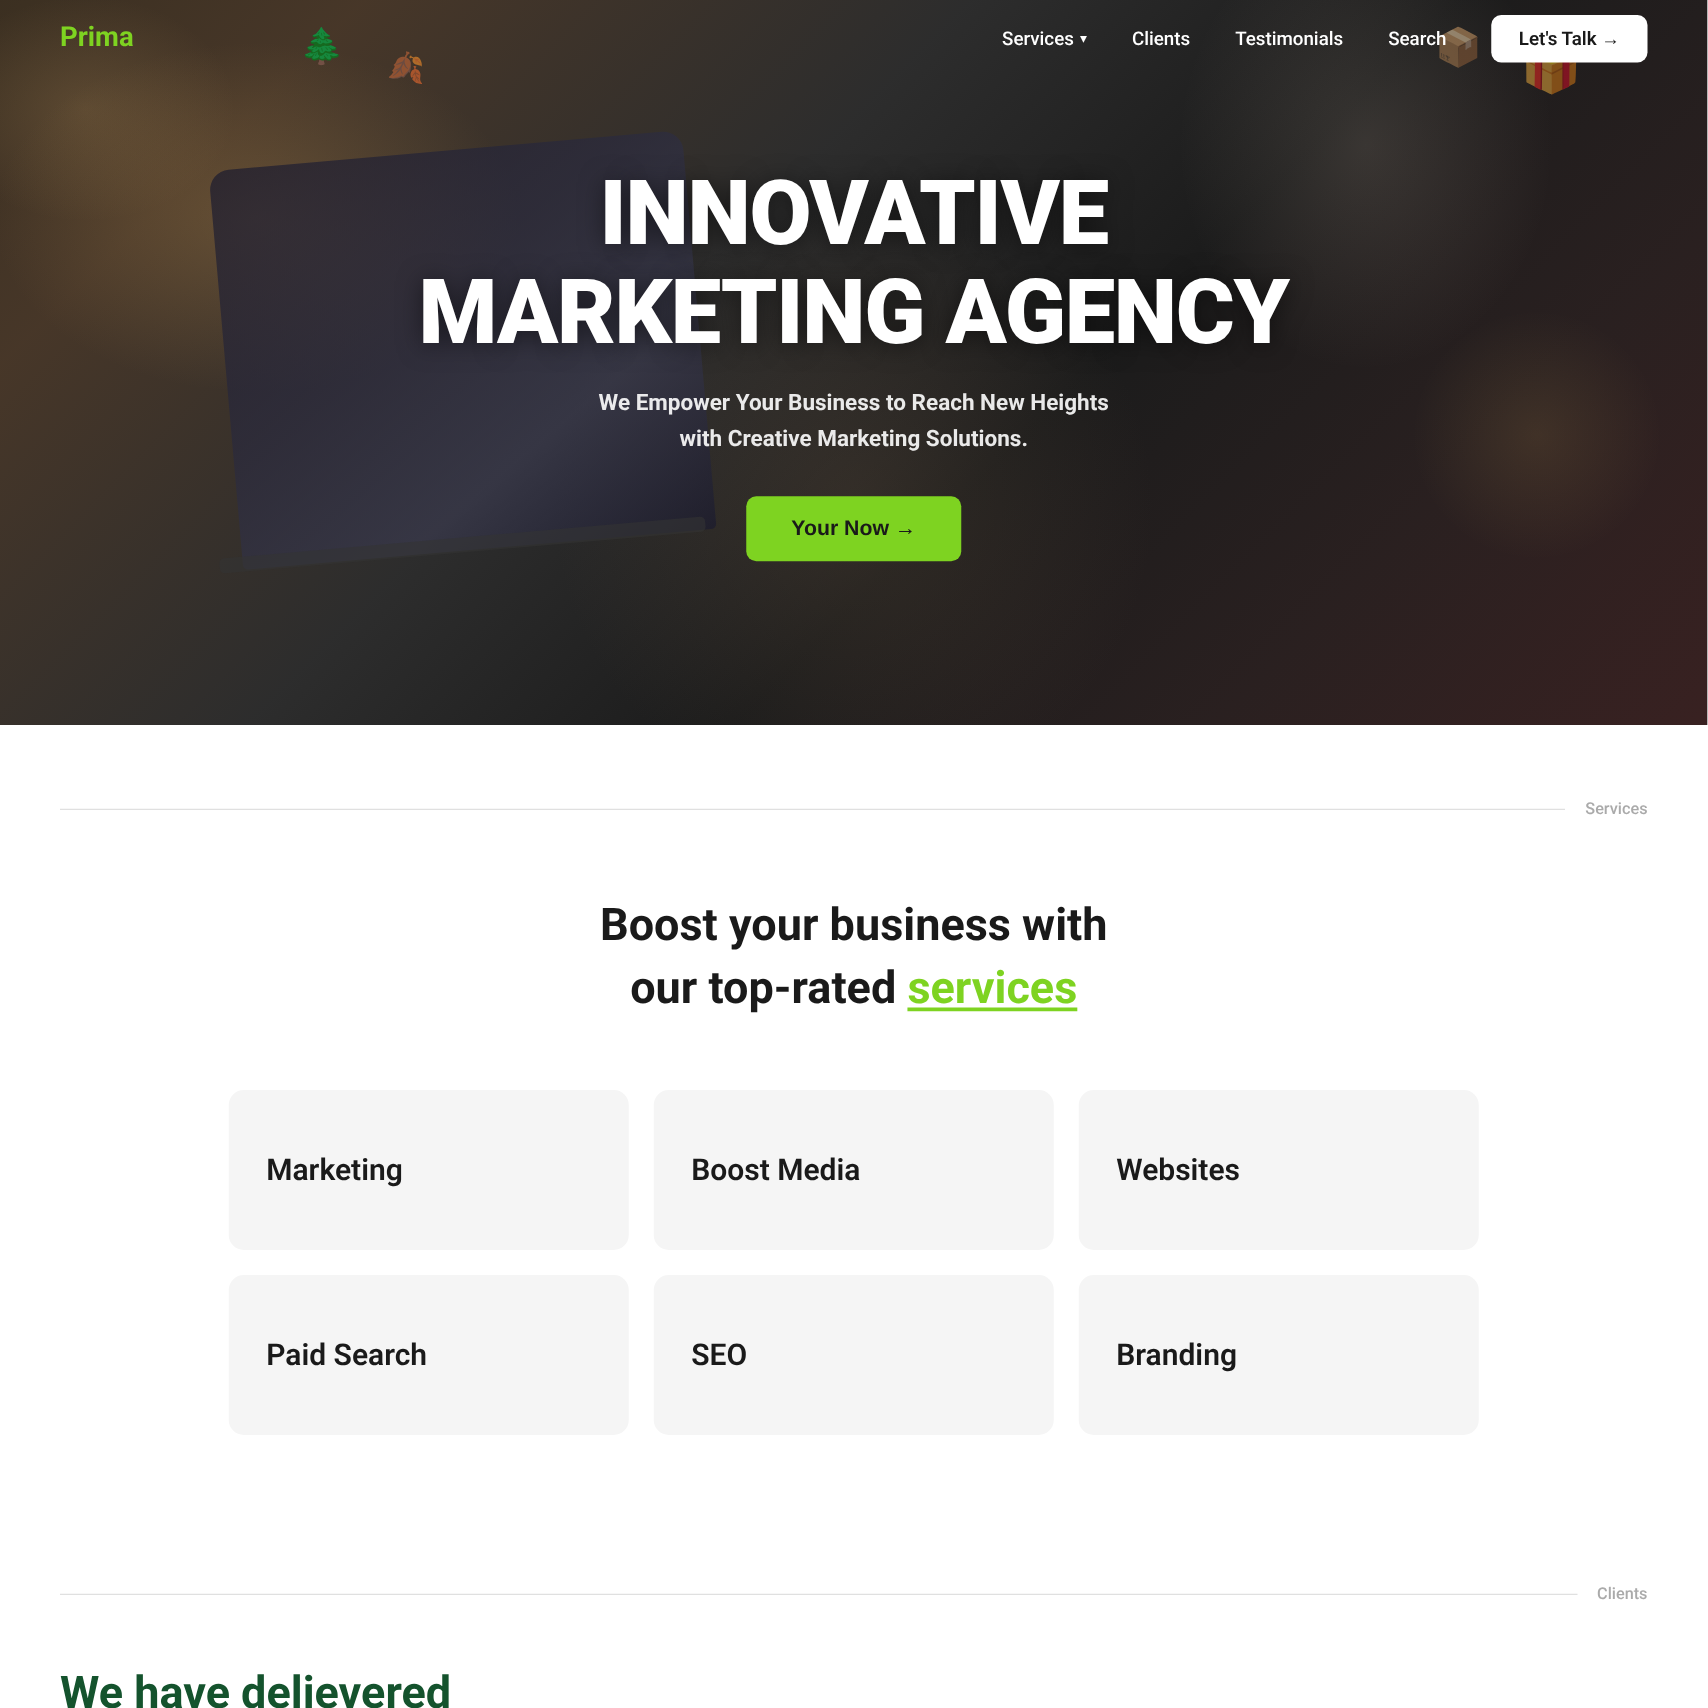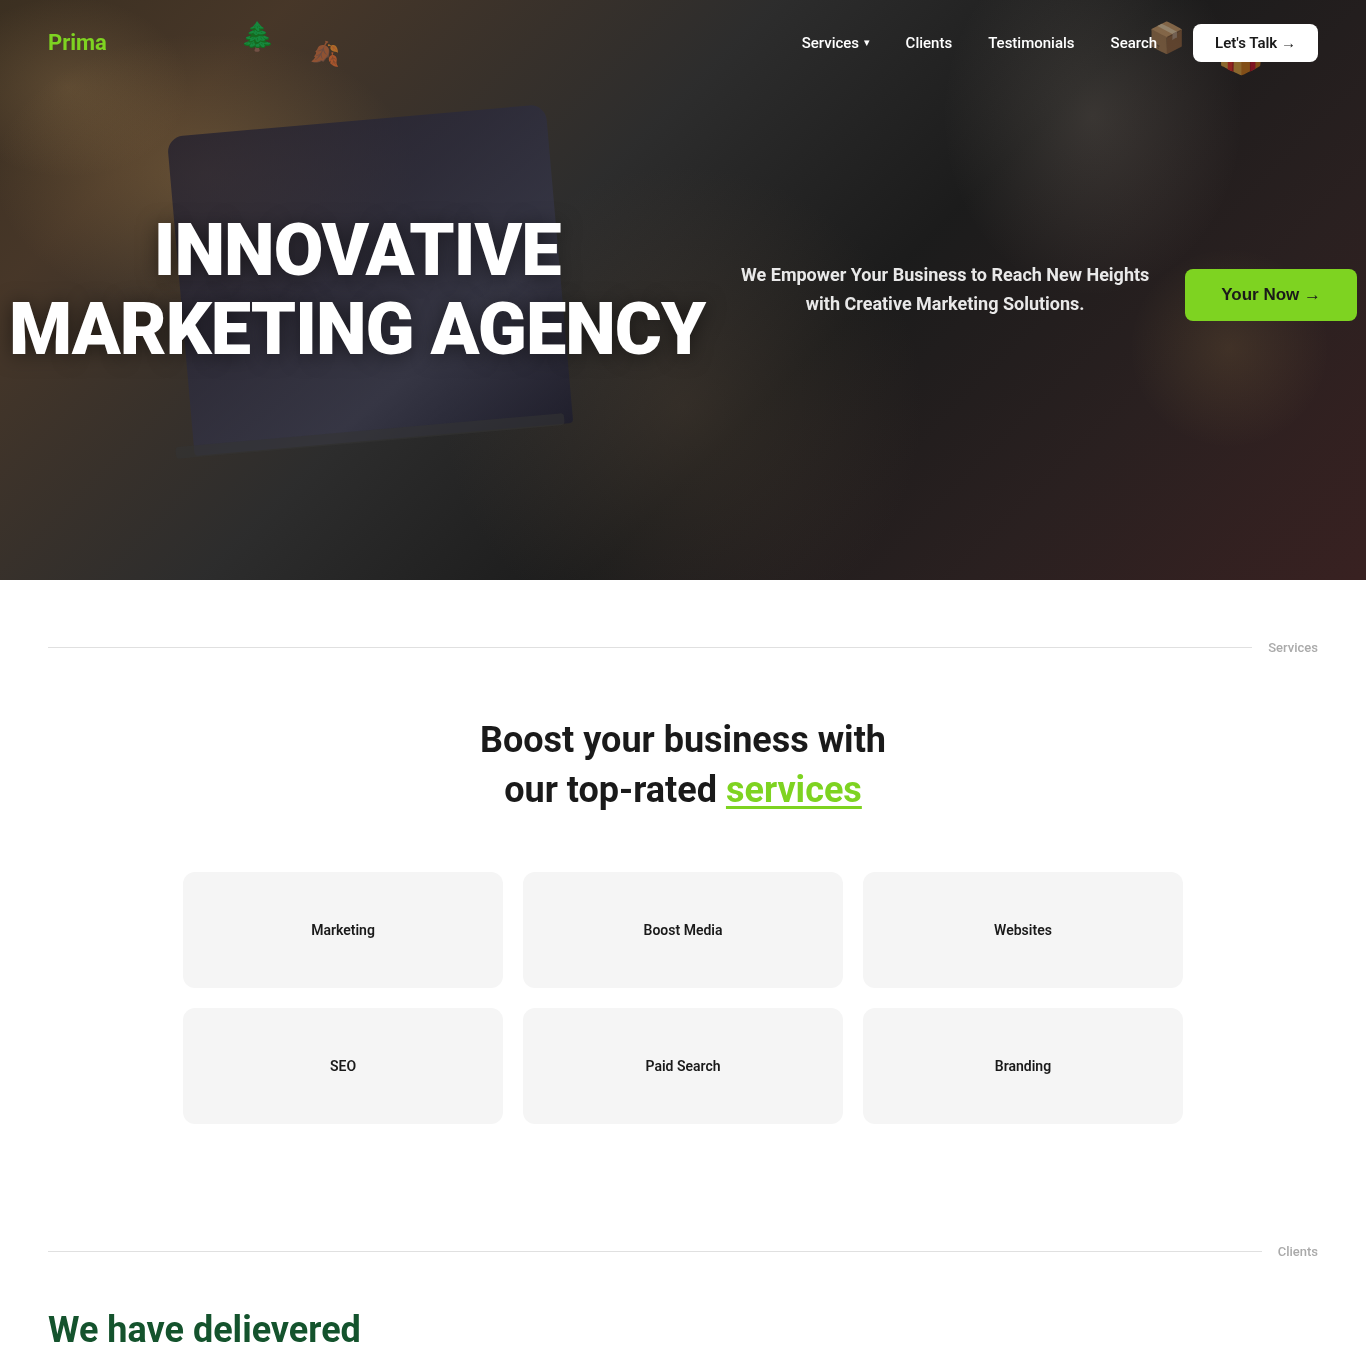--- a/index.html
+++ b/index.html
@@ -11,21 +11,21 @@
     body {
       font-family: -apple-system, BlinkMacSystemFont, 'Segoe UI', Roboto, sans-serif;
       background: #fff;
       width: 1366px;
       overflow-x: hidden;
     }
 
     
     .navbar {
       position: absolute;
-      top: 12px;
+      top: 0;
       left: 0;
       width: 100%;
       z-index: 100;
       display: flex;
       align-items: center;
       justify-content: space-between;
       padding: 18px 48px;
       background: transparent;
     }
 
@@ -109,21 +109,21 @@
         radial-gradient(ellipse 200px 150px at 5% 15%, rgba(200,160,100,0.2) 0%, transparent 60%),
         radial-gradient(ellipse 250px 300px at 80% 20%, rgba(220,200,180,0.15) 0%, transparent 60%),
         radial-gradient(ellipse 200px 200px at 90% 60%, rgba(255,200,100,0.1) 0%, transparent 50%),
         radial-gradient(ellipse 400px 400px at 50% 70%, rgba(100,80,60,0.3) 0%, transparent 60%);
     }
 
     .hero-content {
       position: relative;
       z-index: 10;
       display: flex;
-      flex-direction: row;
+      flex-direction: column;
       align-items: center;
       gap: 20px;
     }
 
     .hero-title {
       font-size: 72px;
       font-weight: 900;
       color: #fff;
       line-height: 1.1;
       text-transform: uppercase;
@@ -202,22 +202,21 @@
       max-width: 1000px;
       margin: 0 auto;
     }
 
     .service-card {
       background: #f5f5f5;
       border-radius: 12px;
       padding: 50px 30px;
       display: flex;
       align-items: center;
-      justify-content: center;
-      font-size: 14px;
+      font-size: 24px;
       font-weight: 600;
       color: #1a1a1a;
       cursor: pointer;
       transition: background 0.2s;
       min-height: 110px;
     }
 
     
     .clients-section {
       padding: 40px 48px 60px;
@@ -315,24 +314,24 @@
     <div class="service-card">
       <span>Marketing</span>
     </div>
     <div class="service-card">
       <span>Boost Media</span>
     </div>
     <div class="service-card">
       <span>Websites</span>
     </div>
     <div class="service-card">
+      <span>Paid Search</span>
+    </div>
+    <div class="service-card">
       <span>SEO</span>
-    </div>
-    <div class="service-card">
-      <span>Paid Search</span>
     </div>
     <div class="service-card">
       <span>Branding</span>
     </div>
   </div>
 </section>
 
 <section class="clients-section">
   <div class="clients-divider">
     <div class="clients-divider-line"></div>

